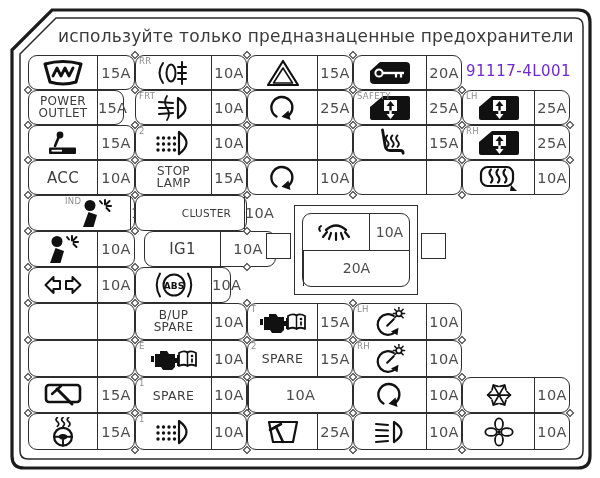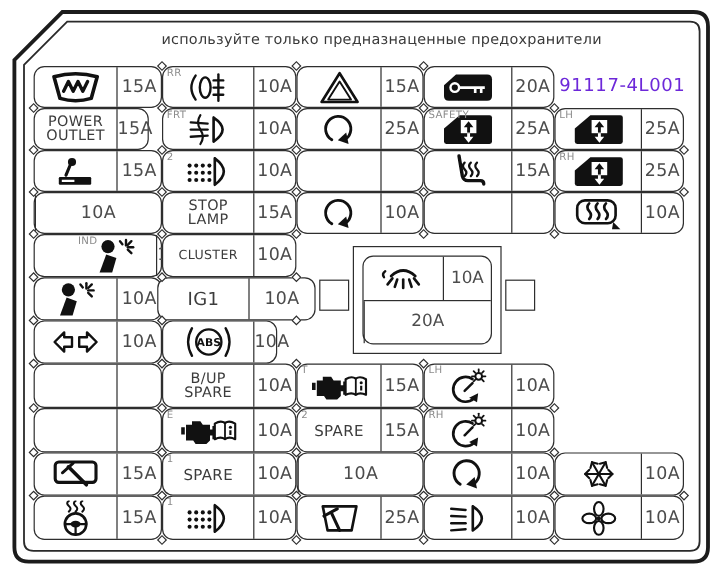--- a/index.html
+++ b/index.html
@@ -1,20 +1,20 @@
 <!DOCTYPE html>
 <html><head>
 <meta charset="utf-8">
 <style>
   html,body{margin:0;padding:0;background:#fff;}
   #stage{position:relative;width:600px;height:478px;background:#fff;overflow:hidden;
          font-family:"DejaVu Sans","Liberation Sans",sans-serif;}
   #frame{position:absolute;left:0;top:0;z-index:0;}
-  .hdr{position:absolute;left:58px;top:26px;width:520px;text-align:center;
-       font-size:12px;color:#3a3a3a;letter-spacing:0.2px;white-space:nowrap;}
+  .hdr{position:absolute;left:58px;top:26px;width:520px;
+       font-size:17px;color:#3a3a3a;letter-spacing:0.2px;white-space:nowrap;}
   .pn{position:absolute;left:466px;top:62px;font-size:15px;color:#6d28d9;letter-spacing:0.5px;}
   .unit{position:absolute;border:1.6px solid #2e2e2e;border-radius:9px;background:#fff;
         display:flex;box-sizing:border-box;z-index:1;}
   .u-icon{flex:none;display:flex;align-items:center;justify-content:center;position:relative;}
   .u-amp{flex:1;border-left:1.6px solid #2e2e2e;display:flex;align-items:center;justify-content:center;
          font-size:14.5px;color:#4c4c4c;letter-spacing:0.3px;}
   .tag{position:absolute;top:0px;left:3px;font-size:8.5px;color:#8c8c8c;letter-spacing:0.3px;}
   .cell-label{white-space:pre-line;text-align:center;color:#3c3c3c;letter-spacing:0.3px;}
   .lbl-lg{font-size:15px;}
   .lbl-md{font-size:12.5px;}
@@ -231,20 +231,23 @@
               <polygon points="22.5,7 18.5,12 26.5,12" fill="#111"></polygon>
               <rect x="21.3" y="11" width="2.4" height="5.5" fill="#111"></rect>
               <polygon points="22.5,25 18.5,20 26.5,20" fill="#fff"></polygon>
               <rect x="21.3" y="17" width="2.4" height="3.5" fill="#fff"></rect>
             </svg>
           </span>
         </div>
         <div class="u-amp">25A</div>
       </div>
       <div class="unit" style="left: 28px; top: 160px; width: 107px; height: 35px;">
+        <div class="u-icon" style="width: 68px;">
+          <div class="cell-label lbl-lg">ACC</div>
+        </div>
         <div class="u-amp">10A</div>
       </div>
       <div class="unit" style="left: 135px; top: 160px; width: 112px; height: 35px;">
         <div class="u-icon" style="width: 75px;">
           <div class="cell-label lbl-2ln">STOP
 LAMP</div>
         </div>
         <div class="u-amp">15A</div>
       </div>
       <div class="unit" style="left: 247px; top: 160px; width: 106px; height: 35px;">
@@ -289,21 +292,21 @@
                 <line x1="32.5" y1="3" x2="29.5" y2="6"></line>
                 <line x1="32.5" y1="13" x2="29.5" y2="10"></line>
                 <line x1="23" y1="3" x2="25" y2="5.5"></line>
               </g>
             </svg>
           </span>
         </div>
         <div class="u-amp">10A</div>
       </div>
       <div class="unit" style="left: 135px; top: 195px; width: 112px; height: 36px;">
-        <div class="u-icon" style="width: 75px;">
+        <div class="u-icon" style="width: 75px; margin-left: 33px;">
           <div class="cell-label lbl-sm">CLUSTER</div>
         </div>
         <div class="u-amp">10A</div>
       </div>
       <div class="unit" style="left: 28px; top: 231px; width: 107px; height: 36px;">
         <div class="u-icon" style="width: 68px;">
           <span style="display: flex; align-items: center;">
             <svg width="38" height="30" viewBox="0 0 38 30">
               <circle cx="13" cy="7.5" r="5.5" fill="#111"></circle>
               <path d="M6,29 L11.5,14 L20,17 L16.5,29 Z" fill="#111"></path>
@@ -312,21 +315,21 @@
                 <line x1="34" y1="8" x2="29.5" y2="8"></line>
                 <line x1="32.5" y1="3" x2="29.5" y2="6"></line>
                 <line x1="32.5" y1="13" x2="29.5" y2="10"></line>
                 <line x1="23" y1="3" x2="25" y2="5.5"></line>
               </g>
             </svg>
           </span>
         </div>
         <div class="u-amp">10A</div>
       </div>
-      <div class="unit" style="left: 131px; top: 231px; width: 132px; height: 36px;">
+      <div class="unit" style="left: 144px; top: 231px; width: 132px; height: 36px;">
         <div class="u-icon" style="width: 75px;">
           <div class="cell-label lbl-lg">IG1</div>
         </div>
         <div class="u-amp">10A</div>
       </div>
       <div class="unit" style="left: 28px; top: 267px; width: 107px; height: 36px;">
         <div class="u-icon" style="width: 68px;">
           <span style="display: flex; align-items: center;">
             <svg width="40" height="24" viewBox="0 0 40 24">
               <path d="M2.5,12 L10.5,4 L10.5,8 L17,8 L17,16 L10.5,16 L10.5,20 Z" stroke="#111" fill="none" stroke-linecap="round" stroke-linejoin="round" stroke-width="2"></path>

